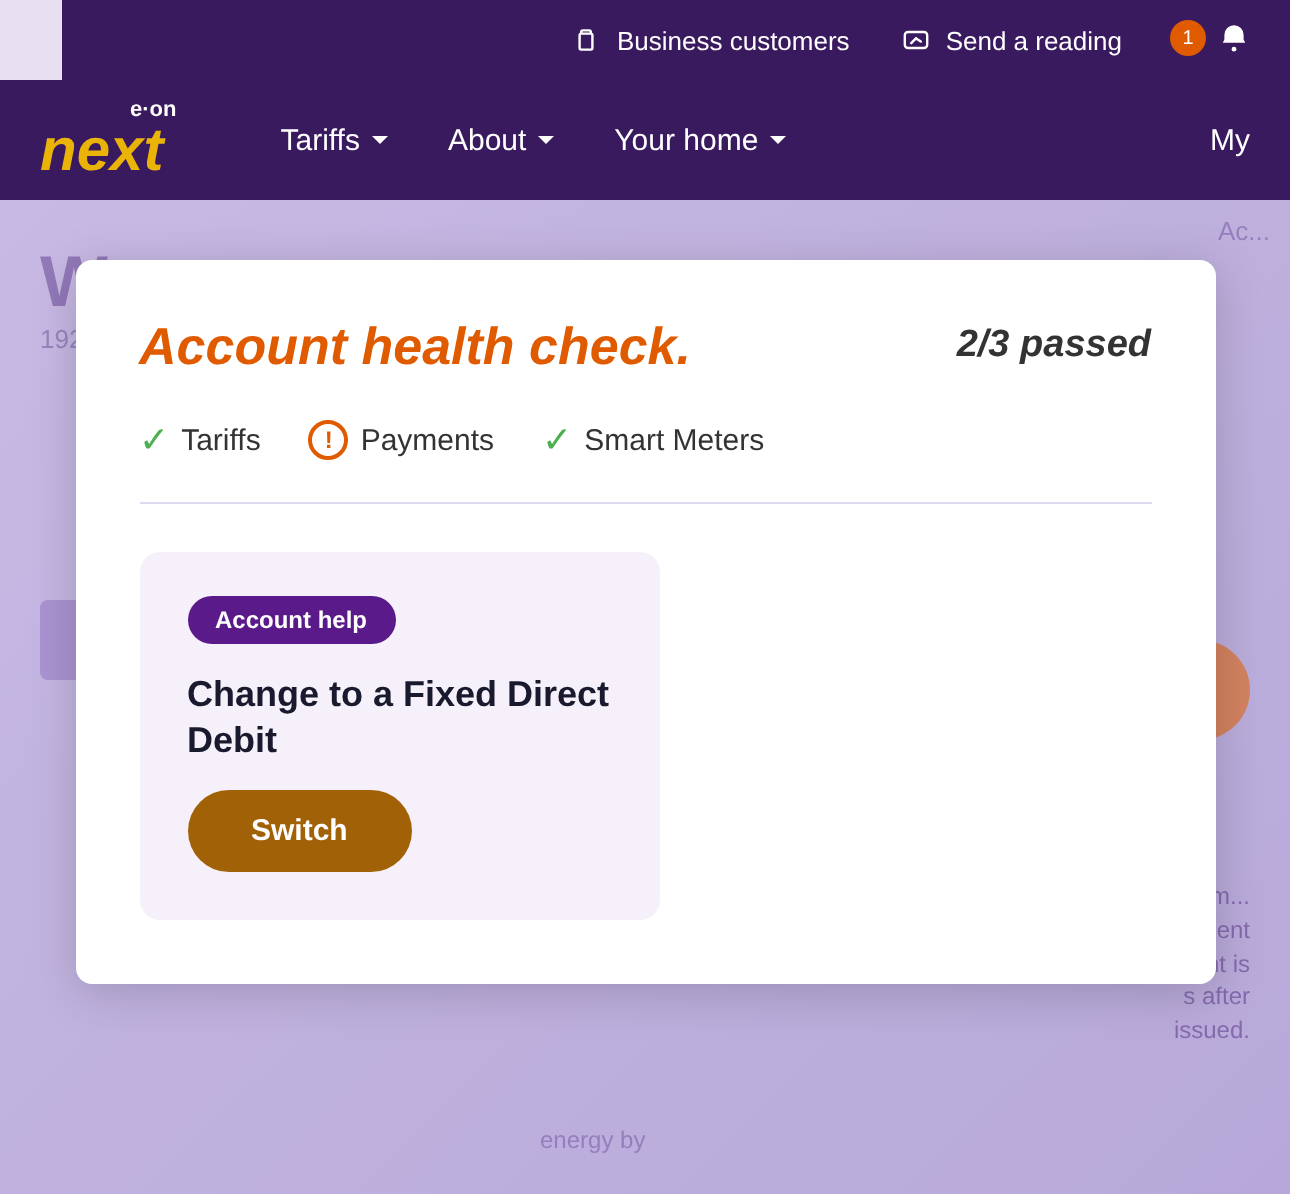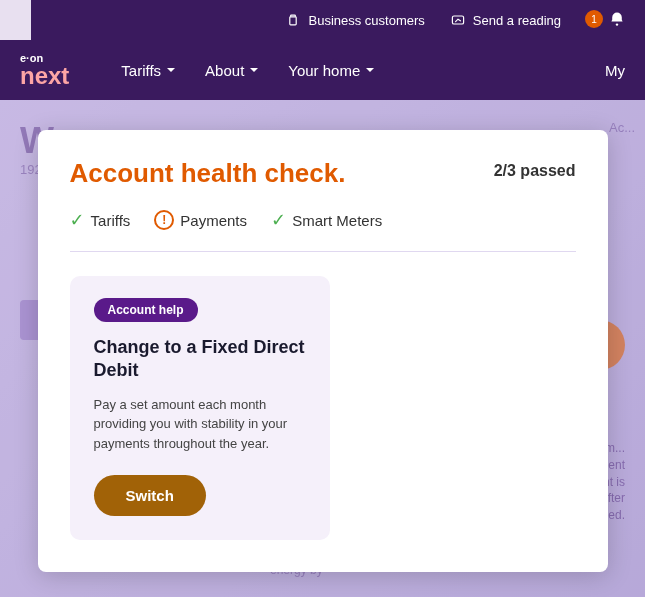--- a/index.html
+++ b/index.html
@@ -62,25 +62,27 @@
       padding: 0 20px;
       gap: 0;
     }
     .logo {
       margin-right: 40px;
     }
     .logo-eon {
       font-size: 11px;
       color: white;
       font-weight: bold;
+      margin-left: 45px;
     }
     .logo-next {
-      font-size: 24px;
-      color: #fca5a5;
-      font-weight: bold;
+      font-size: 30px;
+      color: #eab308;
+      font-weight: bold;
+      font-style: italic;
       line-height: 1;
     }
     .nav-items {
       display: flex;
       align-items: center;
       gap: 4px;
       flex: 1;
     }
     .nav-item {
       display: flex;
@@ -122,21 +124,21 @@
     .page-bg-sub {
       position: absolute;
       top: 62px;
       left: 20px;
       font-size: 13px;
       color: #4a2080;
       opacity: 0.5;
     }
     .page-bg-right-text {
       position: absolute;
-      top: 20px;
+      top: 8px;
       right: 10px;
       font-size: 13px;
       color: #4a2080;
       opacity: 0.5;
       text-align: right;
     }
     .orange-circle {
       position: absolute;
       right: 20px;
       top: 220px;
@@ -197,28 +199,29 @@
       border-radius: 8px;
       width: 570px;
       padding: 28px 32px 32px;
       box-shadow: 0 4px 24px rgba(0,0,0,0.18);
     }
     .modal-header {
       display: flex;
       align-items: flex-start;
       justify-content: space-between;
       margin-bottom: 20px;
+      font-style: italic;
     }
     .modal-title {
       font-size: 26px;
       font-weight: bold;
       color: #e05a00;
     }
     .modal-passed {
-      font-size: 16px;
+      font-size: 19px;
       font-weight: bold;
       color: #333;
       margin-top: 4px;
     }
     .checks-row {
       display: flex;
       align-items: center;
       gap: 24px;
       margin-bottom: 24px;
       padding-bottom: 20px;
@@ -382,17 +385,16 @@
       </div>
       <div class="check-item">
         <span class="check-green">✓</span>
         <span>Smart Meters</span>
       </div>
     </div>
 
     <div class="card">
       <div class="card-tag">Account help</div>
       <div class="card-title">Change to a Fixed Direct Debit</div>
-      <div class="card-desc">Pay a set amount each month providing you with stability in your payments throughout the year.</div>
       <button class="card-btn">Switch</button>
     </div>
   </div>
 </div>
 
 </body></html>

